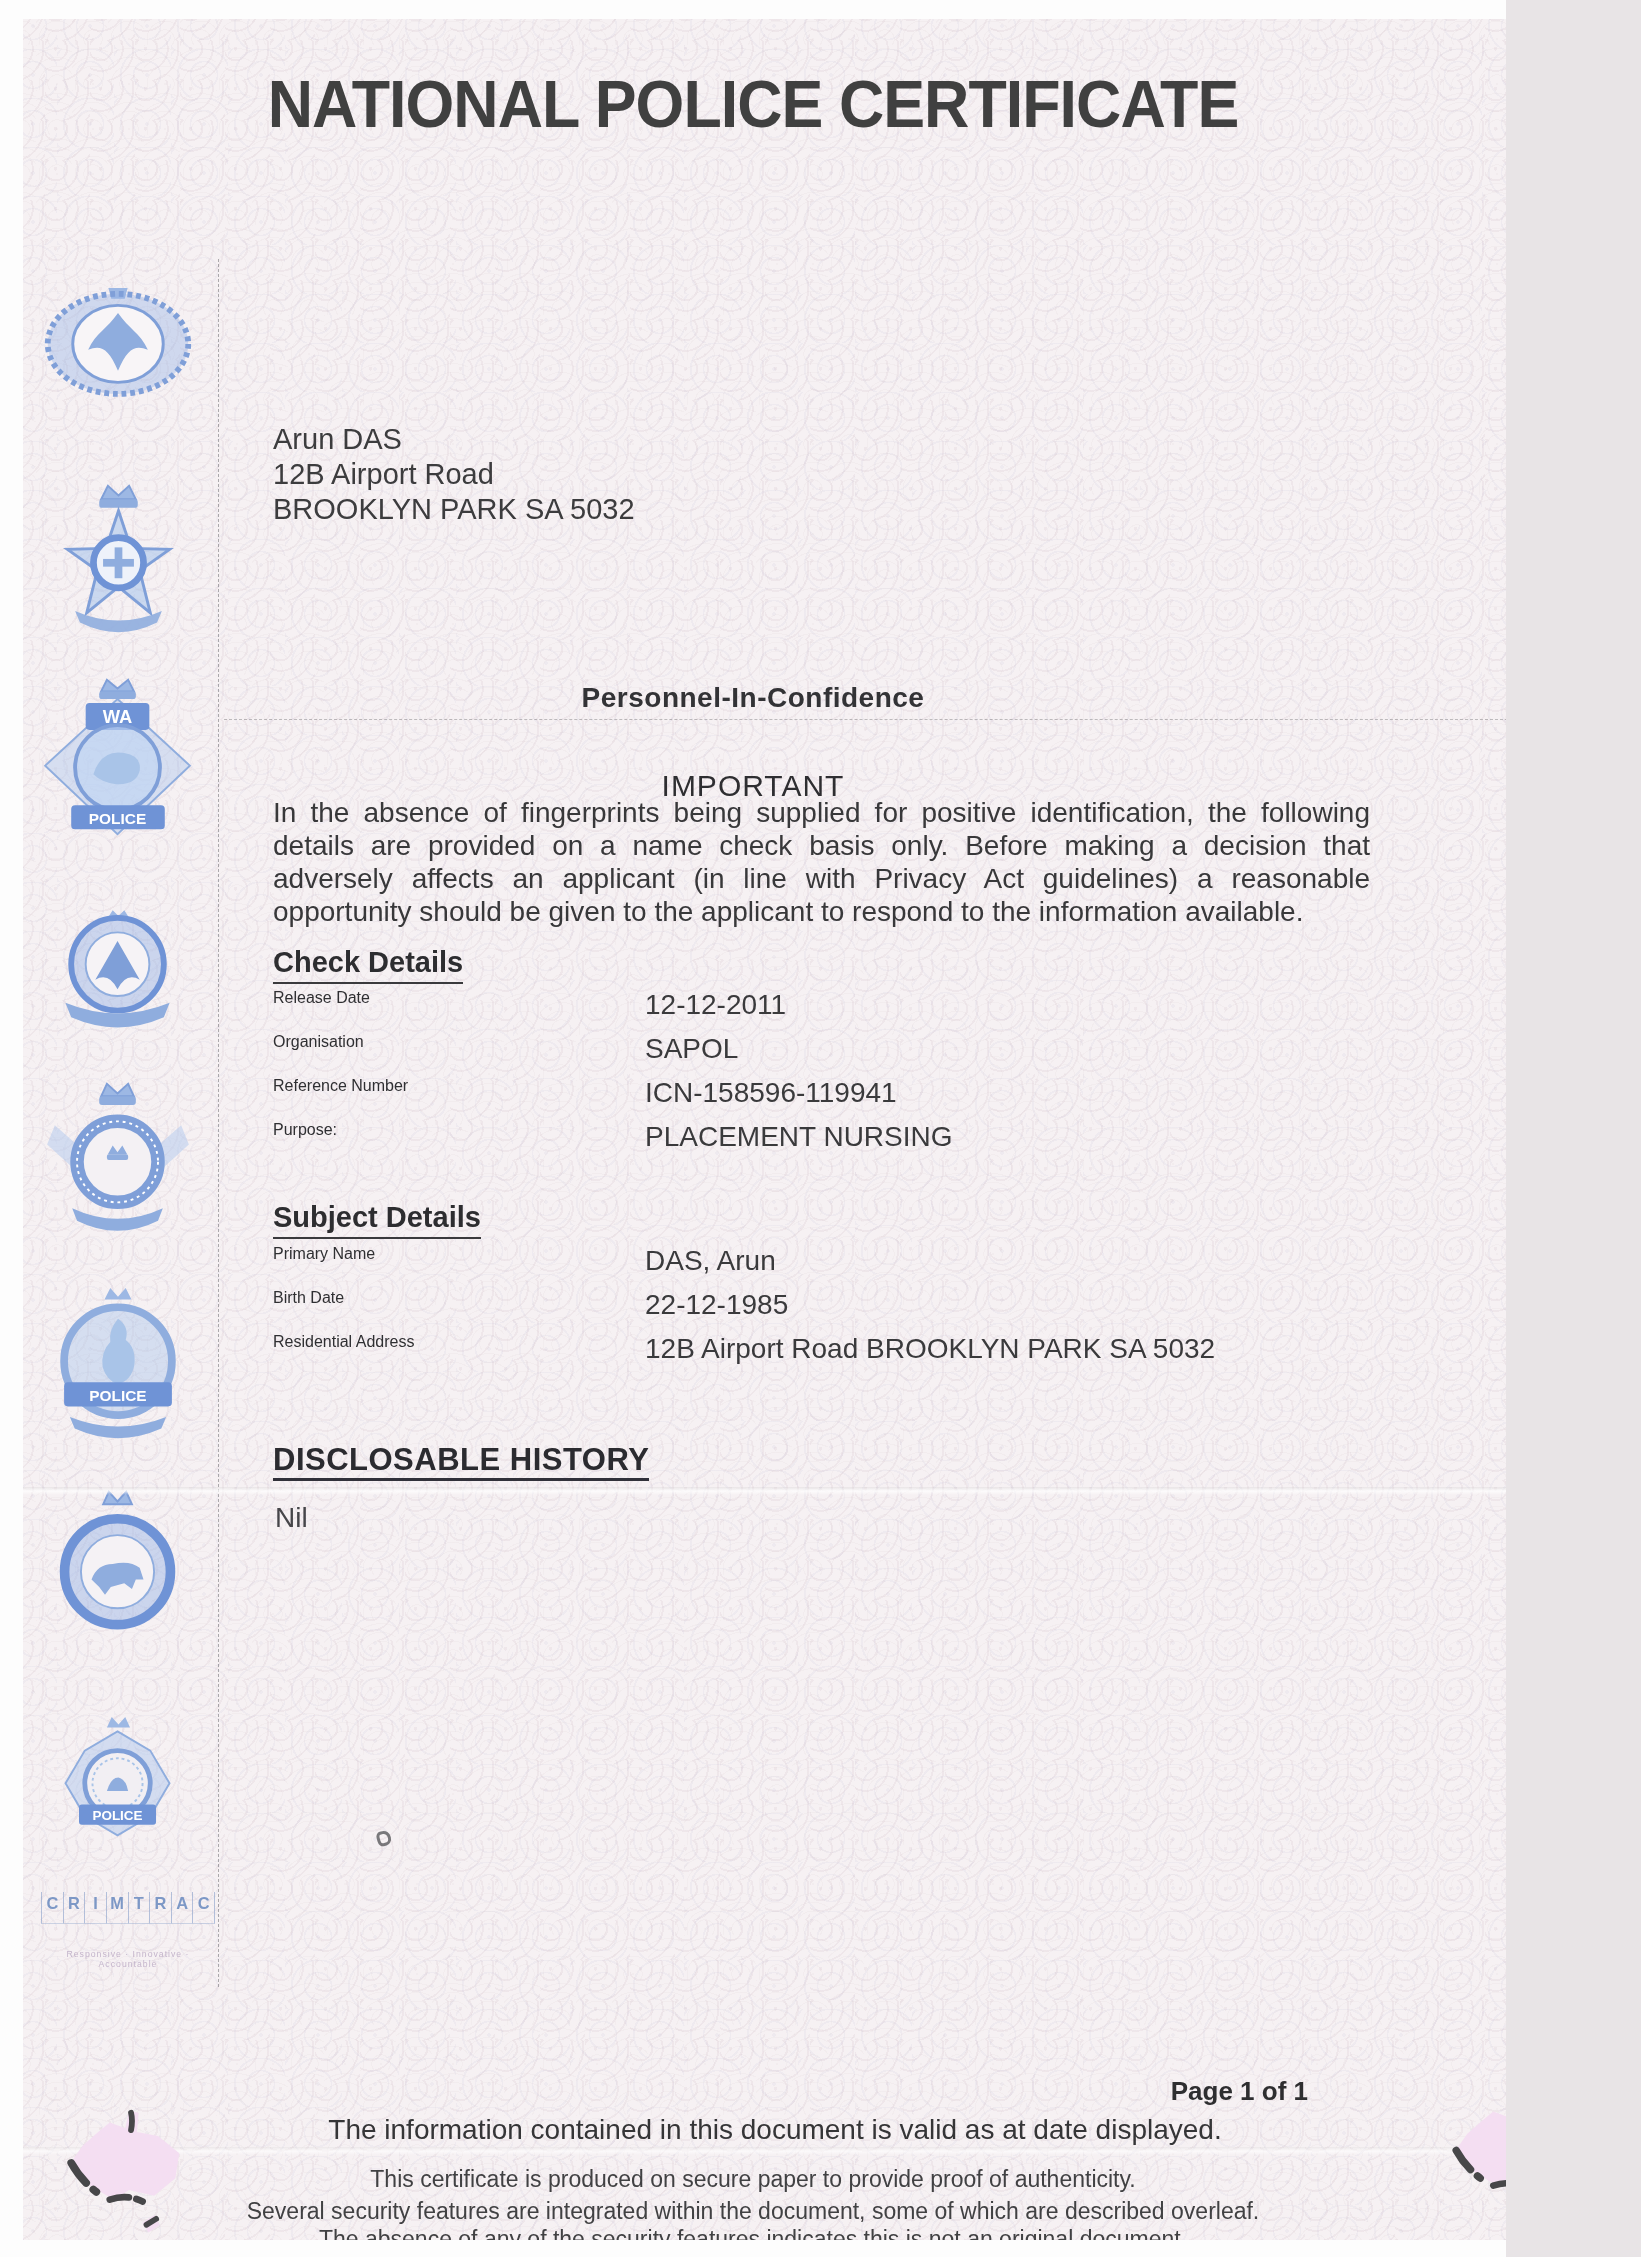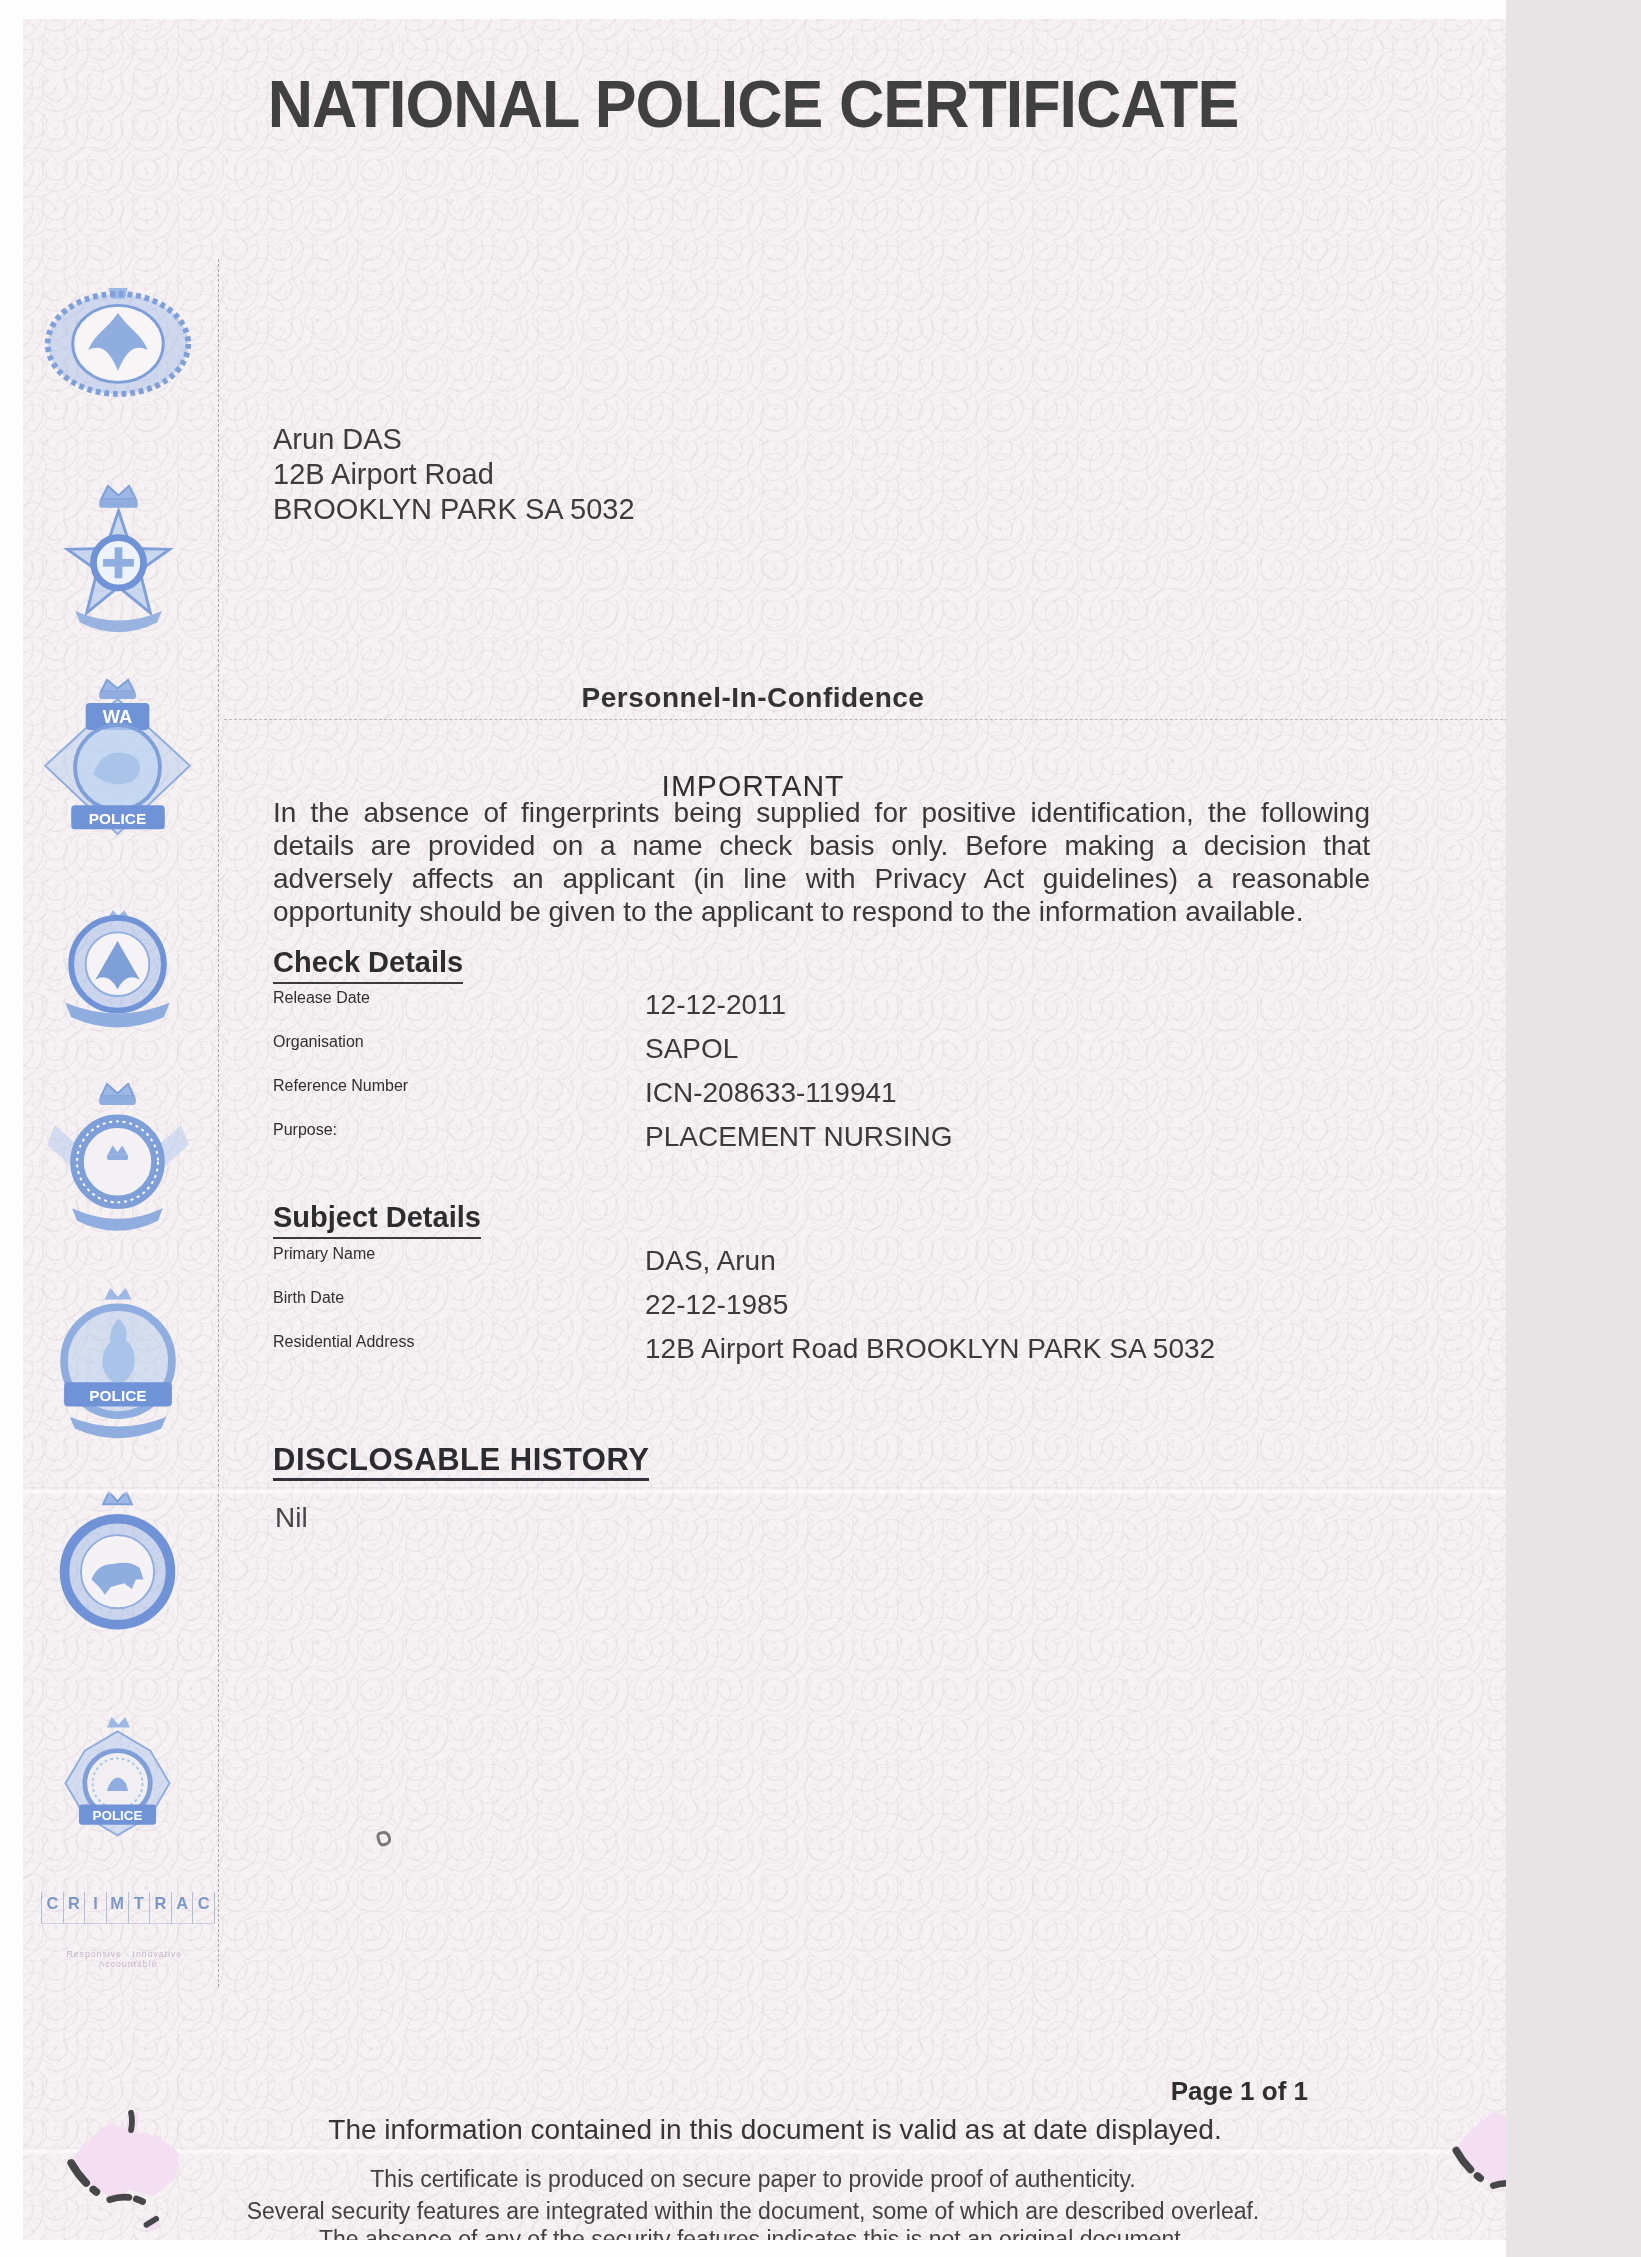--- a/index.html
+++ b/index.html
@@ -241,21 +241,21 @@
     <div class="kv-row">
       <div class="kv-label">Release Date</div>
       <div class="kv-value">12-12-2011</div>
     </div>
     <div class="kv-row">
       <div class="kv-label">Organisation</div>
       <div class="kv-value">SAPOL</div>
     </div>
     <div class="kv-row">
       <div class="kv-label">Reference Number</div>
-      <div class="kv-value">ICN-208633-119941</div>
+      <div class="kv-value">ICN-158596-119941</div>
     </div>
     <div class="kv-row">
       <div class="kv-label">Purpose:</div>
       <div class="kv-value">PLACEMENT NURSING</div>
     </div>
   </div>
 
   <div class="subject-heading" style="position:absolute;">
     <span class="section-heading">Subject Details</span>
   </div>

